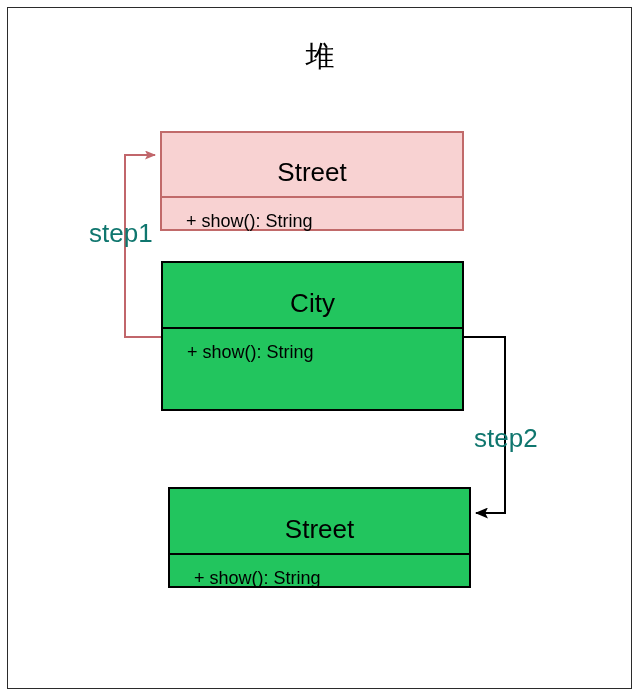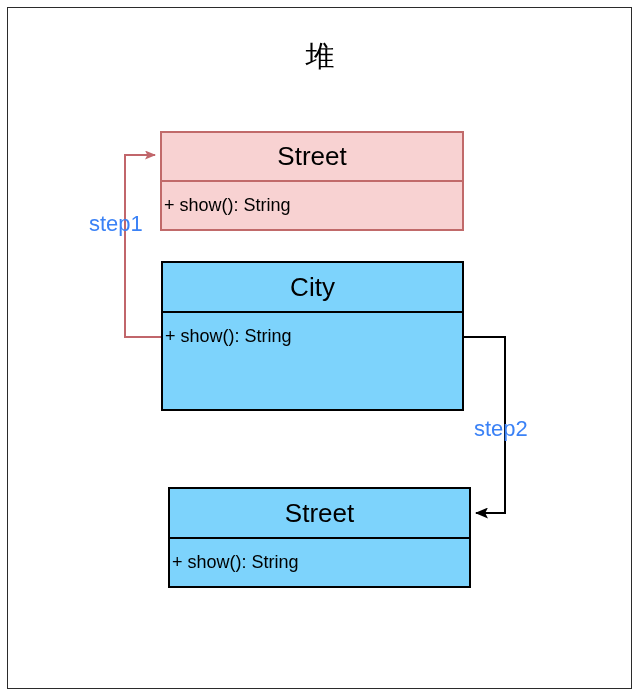--- a/index.html
+++ b/index.html
@@ -41,40 +41,41 @@
     line-height: 36px;
     color: #000000;
     font-family: "DejaVu Sans", "Liberation Sans", sans-serif;
     font-weight: 400;
   }
 
   
   .uml-class {
     position: absolute;
     box-sizing: border-box;
-    background: #7dd3fc;
+    background: #22c55e;
     border: 2px solid #000000;
   }
   .uml-class.highlight {
     background: #f8d2d2;
     border-color: #c16a6a;
   }
   .uml-row {
     box-sizing: border-box;
     display: flex;
     align-items: center;
     color: #000000;
   }
   .uml-row.title {
     justify-content: center;
     font-size: 26px;
+    margin-top: 16px;
   }
   .uml-row.member {
     justify-content: flex-start;
-    padding-left: 2px;
+    padding-left: 24px;
     font-size: 18px;
     border-top: 2px solid #000000;
   }
   .uml-class.highlight .uml-row.member {
     border-top-color: #c16a6a;
   }
 
   
   #class-street-top   { left: 160px; top: 131px; width: 304px; height: 100px; }
   #class-street-top .title  { height: 47px; }
@@ -94,23 +95,24 @@
     left: 0;
     top: 0;
     width: 640px;
     height: 696px;
     pointer-events: none;
   }
 
   
   .step-label {
     position: absolute;
-    font-size: 22px;
-    color: #3b82f6;
+    font-size: 26px;
+    color: #0f766e;
     white-space: nowrap;
+    margin-top: 7px;
   }
   #step1-label { left: 89px; top: 211px; }
   #step2-label { left: 474px; top: 416px; }
 </style>
 </head>
 <body>
 
 <div id="canvas">
 
   <div id="page-frame"></div>

